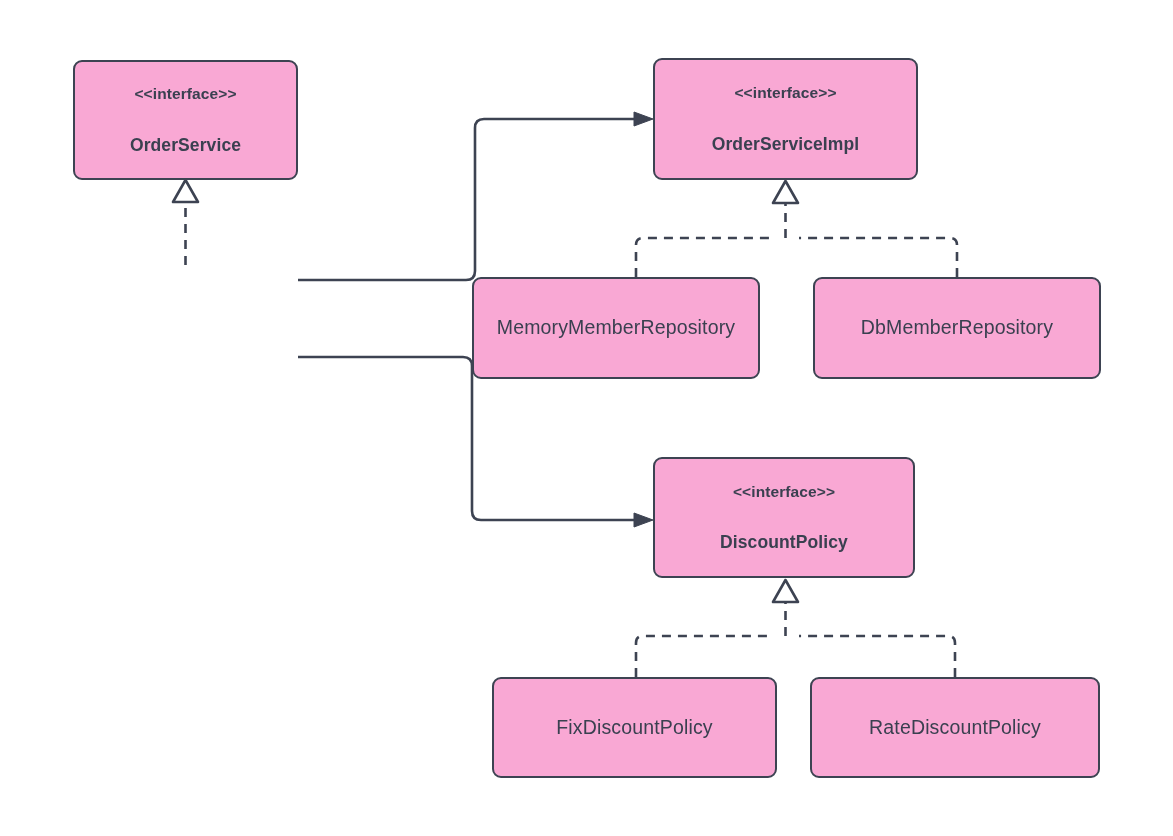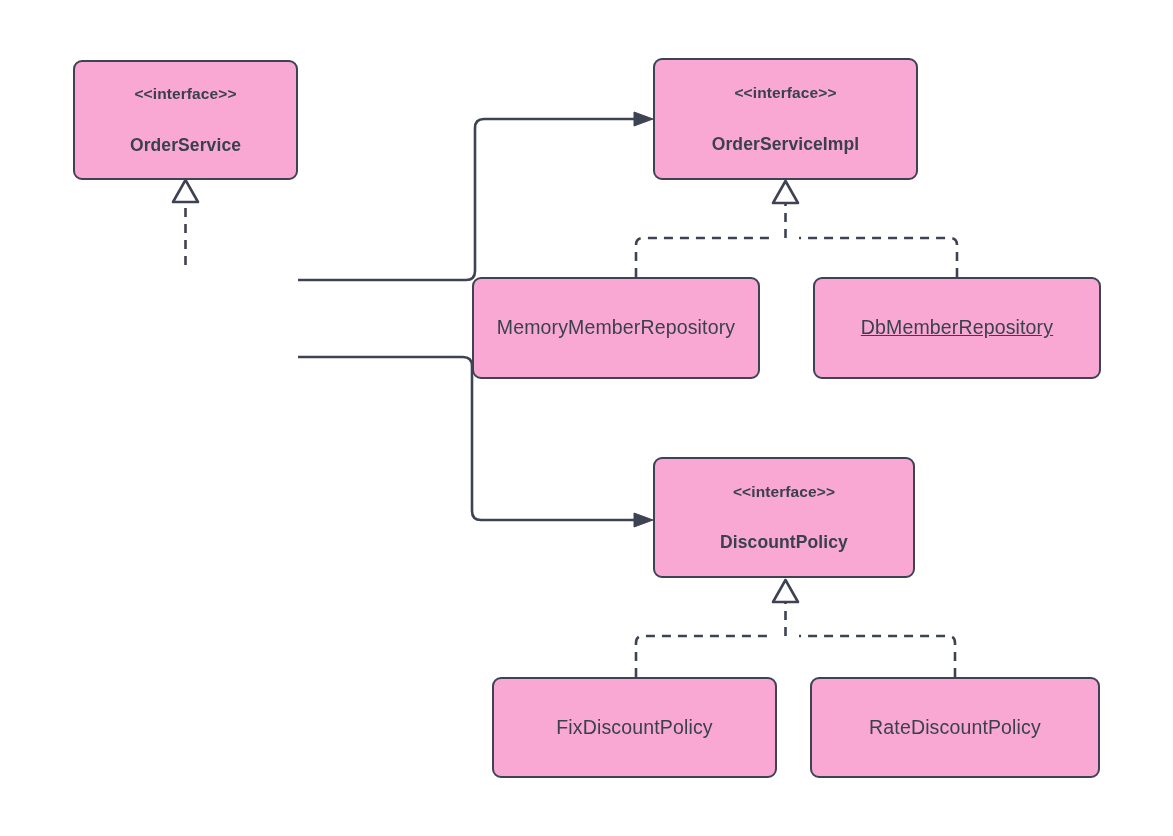--- a/index.html
+++ b/index.html
@@ -129,21 +129,21 @@
 
   <div class="node" style="left:653px; top:58px; width:265px; height:122px;">
     <div class="stereotype">&lt;&lt;interface&gt;&gt;</div>
     <div class="name-bold">OrderServiceImpl</div>
   </div>
 
   <div class="node" style="left:472px; top:277px; width:288px; height:102px;">
     <div class="name-plain">MemoryMemberRepository</div>
   </div>
 
-  <div class="node" style="left:813px; top:277px; width:288px; height:102px;text-decoration:underline;">
+  <div class="node" style="left:813px; top:277px; width:288px; height:102px;">
     <div class="name-plain">DbMemberRepository</div>
   </div>
 
   <div class="node" style="left:653px; top:457px; width:262px; height:121px;">
     <div class="stereotype">&lt;&lt;interface&gt;&gt;</div>
     <div class="name-bold">DiscountPolicy</div>
   </div>
 
   <div class="node" style="left:492px; top:677px; width:285px; height:101px;">
     <div class="name-plain">FixDiscountPolicy</div>

